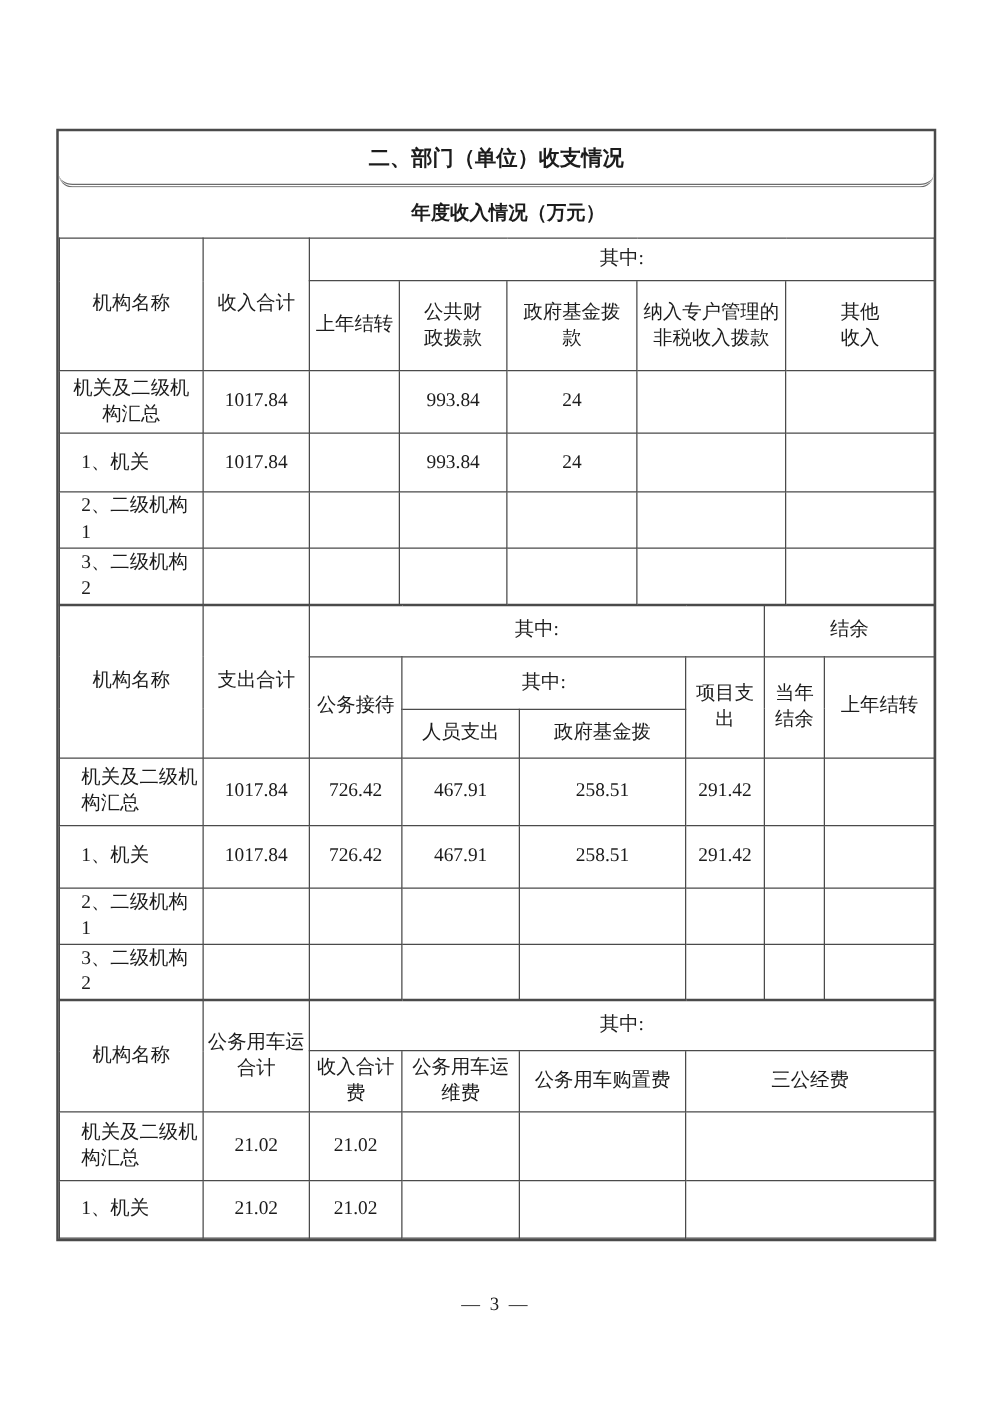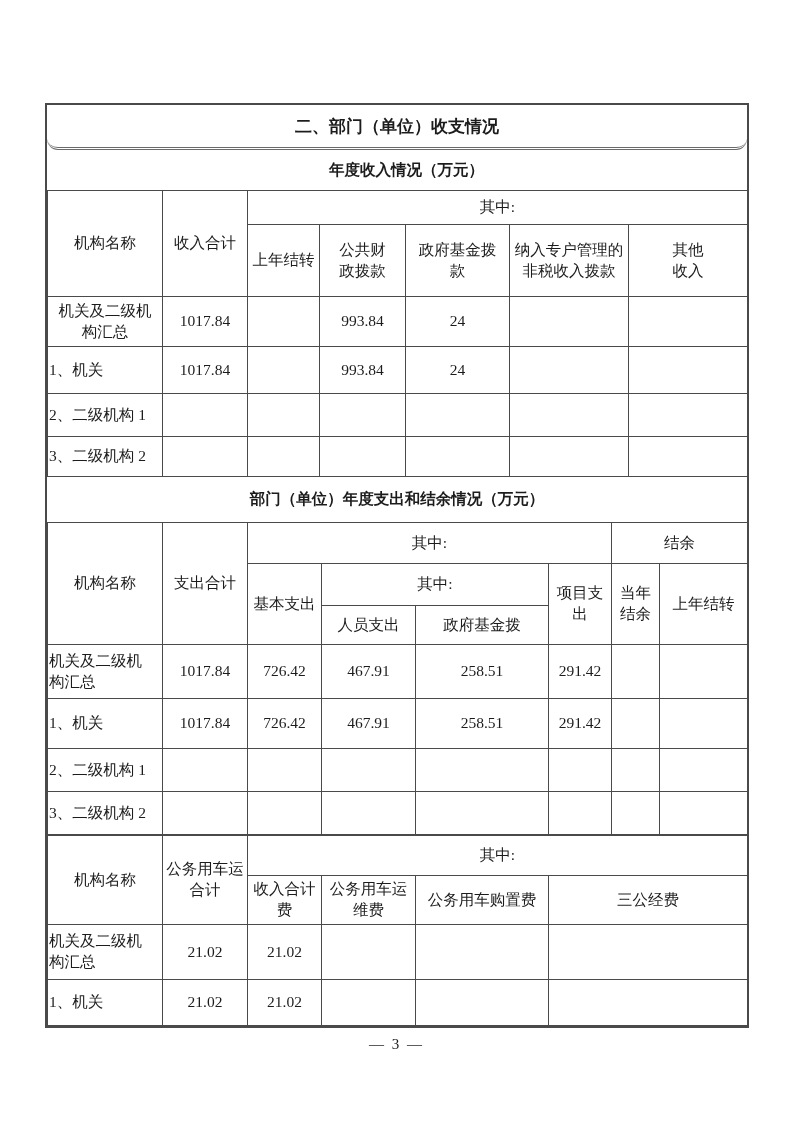--- a/index.html
+++ b/index.html
@@ -19,21 +19,21 @@
   }
   .title-bar{height:42px;font-size:17px;border-bottom:3px double #6a6a6a;}
   .sub-bar{height:40px;font-size:15.5px;margin-left:19px;}
   .section-bar{height:45px;font-size:15.5px;}
   table{border-collapse:collapse;table-layout:fixed;width:700px;}
   td{
     border:1px solid #4a4a4a;text-align:center;vertical-align:middle;
     font-size:15.5px;line-height:1.35;padding:1px 2px;
     white-space:pre-line;overflow:hidden;
   }
-  td.name{text-align:left;padding-left:1px;}
+  td.name{text-align:left;padding-left:17px;}
   td.name-center{text-align:center;}
   .pageno{
     position:absolute;left:0;top:1036px;width:793px;text-align:center;
     font-size:15px;letter-spacing:2px;color:#1c1c1c;
   }
 </style>
 </head>
 <body>
 
 <div class="sheet">
@@ -101,42 +101,41 @@
       <td></td>
       <td></td>
       <td></td>
       <td></td>
       <td></td>
       <td></td>
     </tr>
   </tbody>
     </table>
 
-  <div class="bar section-bar">部门（单位）年度支出和结余情况（万元）</div>
 
   <table>
     <colgroup>
       <col style="width:115px">
         <col style="width:85px">
         <col style="width:74px">
         <col style="width:94px">
       <col style="width:133px">
         <col style="width:63px">
         <col style="width:48px">
         <col style="width:88px">
     </colgroup>
     <tbody>
         <tr style="height:41px">
       <td rowspan="3">机构名称</td>
       <td rowspan="3">支出合计</td>
       <td colspan="4">其中:</td>
       <td colspan="2">结余</td>
     </tr>
     <tr style="height:42px">
-      <td rowspan="2">基本支出</td>
+      <td rowspan="2">公务接待</td>
       <td colspan="2">其中:</td>
       <td rowspan="2">项目支
 出</td>
       <td rowspan="2">当年
 结余</td>
       <td rowspan="2">上年结转</td>
     </tr>
     <tr style="height:39px">
       <td>人员支出</td>
       <td>政府基金拨</td>

